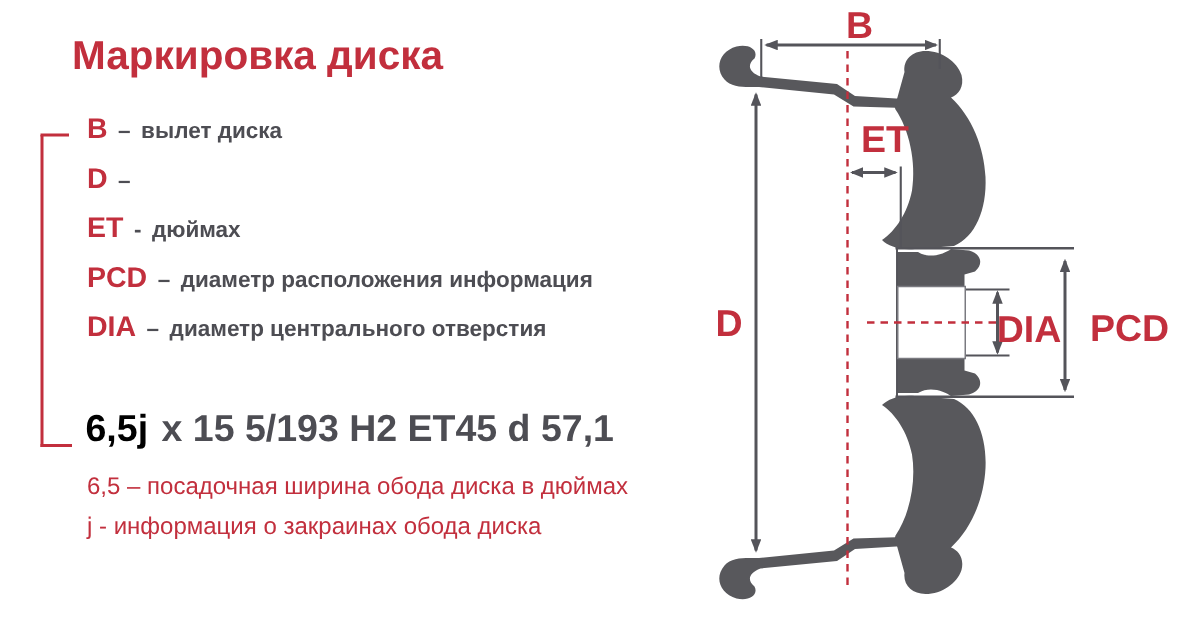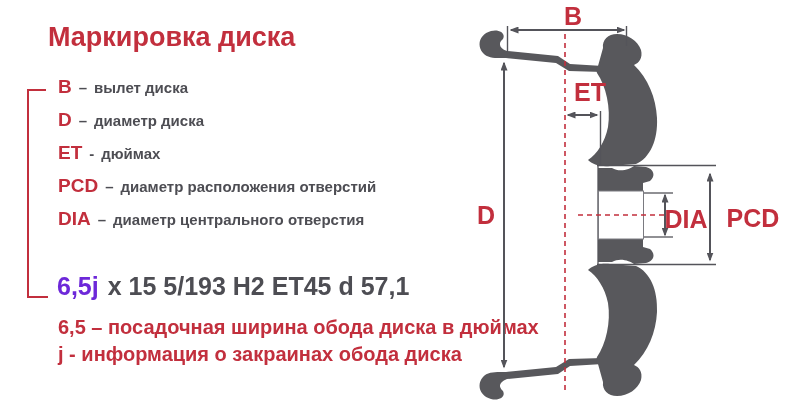--- a/index.html
+++ b/index.html
@@ -23,23 +23,23 @@
     white-space:nowrap;
   }
   .legend-term{font-size:19px;font-weight:bold;color:#c22f3d;}
   .legend-sep{font-size:15px;font-weight:bold;color:#4d4d53;margin:0 7px 0 7px;}
   .legend-desc{font-size:15px;font-weight:bold;color:#4d4d53;}
 
   .formula{
     position:absolute;left:57px;top:272px;
     font-size:25px;font-weight:bold;color:#4d4d53;white-space:nowrap;
   }
-  .formula-highlight{color:#6d28d9;margin-right:9px;}
+  .formula-highlight{color:#000000;margin-right:9px;}
 
-  .note{position:absolute;left:58px;font-size:20px;font-weight:bold;color:#c22f3d;white-space:nowrap;}
+  .note{position:absolute;left:58px;font-size:16px;font-weight:normal;color:#c22f3d;white-space:nowrap;}
   .note-1{top:316px;}
   .note-2{top:343px;}
 
   
   .diagram{position:absolute;left:450px;top:0;}
   .dim-label{
     font-family:"Liberation Sans",sans-serif;
     font-size:25px;font-weight:bold;fill:#c22f3d;
   }
 </style>
@@ -54,31 +54,30 @@
 
 <div class="legend">
   <div class="legend-item">
     <span class="legend-term">B</span>
     <span class="legend-sep">–</span>
     <span class="legend-desc">вылет диска</span>
   </div>
   <div class="legend-item">
     <span class="legend-term">D</span>
     <span class="legend-sep">–</span>
-    <span class="legend-desc">диаметр диска</span>
   </div>
   <div class="legend-item">
     <span class="legend-term">ET</span>
     <span class="legend-sep">-</span>
     <span class="legend-desc">дюймах</span>
   </div>
   <div class="legend-item">
     <span class="legend-term">PCD</span>
     <span class="legend-sep">–</span>
-    <span class="legend-desc">диаметр расположения отверстий</span>
+    <span class="legend-desc">диаметр расположения информация</span>
   </div>
   <div class="legend-item">
     <span class="legend-term">DIA</span>
     <span class="legend-sep">–</span>
     <span class="legend-desc">диаметр центрального отверстия</span>
   </div>
 </div>
 
 <div class="formula">
   <span class="formula-highlight">6,5j</span><span>x 15 5/193 H2 ET45 d 57,1</span>

